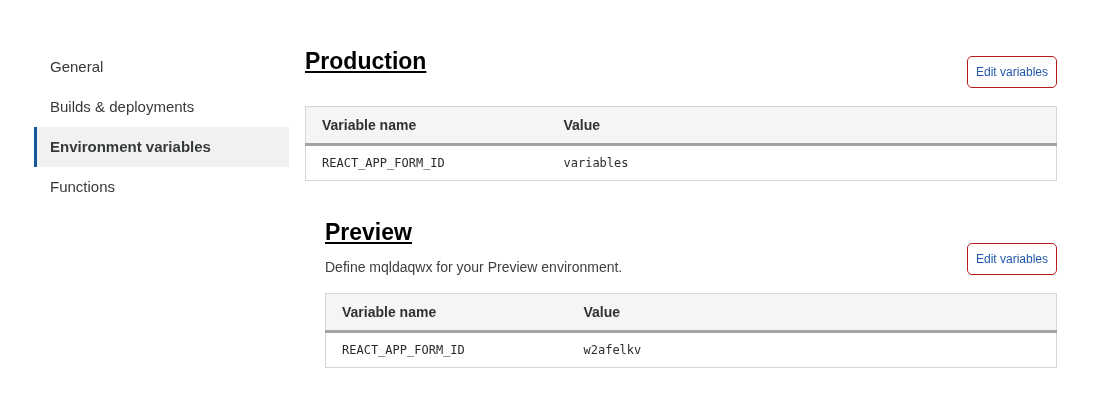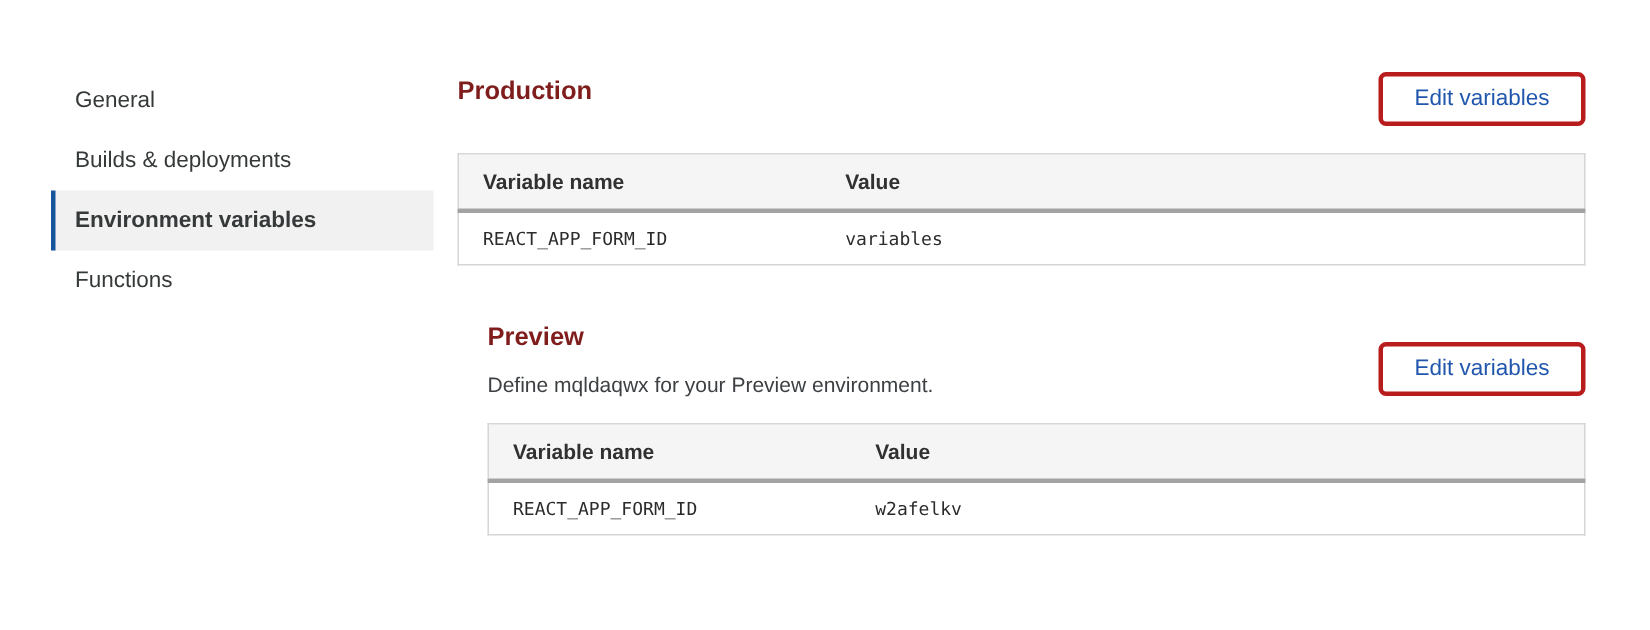--- a/index.html
+++ b/index.html
@@ -47,37 +47,38 @@
   }
   .section + .section { margin-top: 38px; margin-left: 20px; }
 
   .section-head {
     display: flex;
     justify-content: space-between;
     align-items: flex-end;
     margin-bottom: 18px;
   }
   .section-title {
-    font-size: 17px;
+    font-size: 23px;
     font-weight: bold;
-    color: #7f1d1d;
+    color: #000000;
     margin-bottom: 13px;
+    text-decoration: underline;
   }
   .section-desc {
     font-size: 14px;
     color: #3d4043;
   }
   .btn-outline {
     background: #ffffff;
-    border: 3px solid #b91c1c;
+    border: 1px solid #b91c1c;
     color: #2056ac;
     font-family: "Liberation Sans", sans-serif;
-    font-size: 15px;
+    font-size: 12px;
     line-height: 16px;
-    padding: 7px 21px;
+    padding: 7px 8px;
     border-radius: 5px;
     cursor: pointer;
     white-space: nowrap;
   }
 
   table.vars {
     width: 100%;
     border-collapse: collapse;
     border: 1px solid #d6d6d6;
     background: #ffffff;

